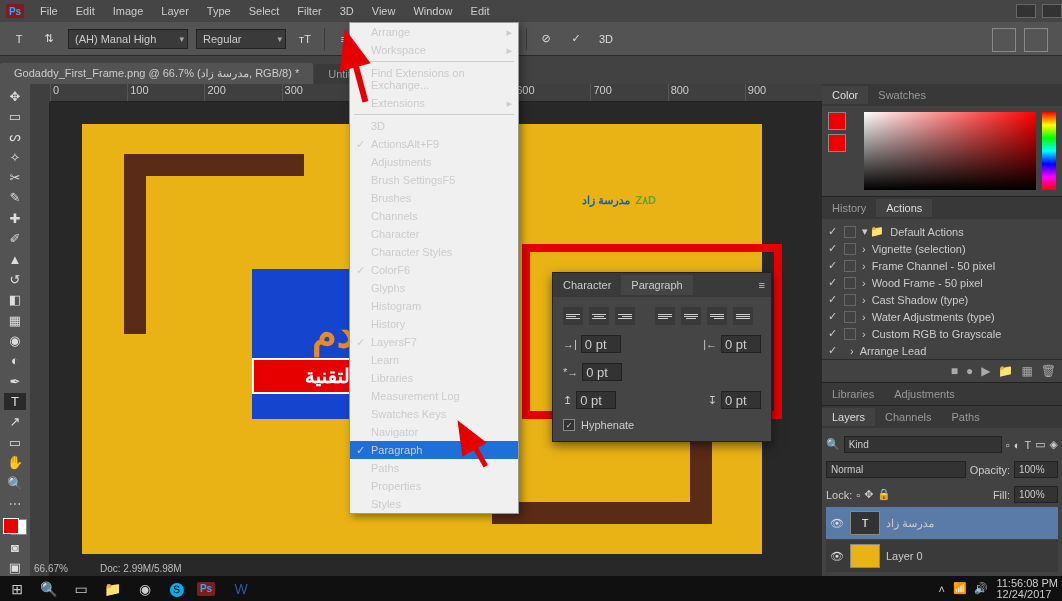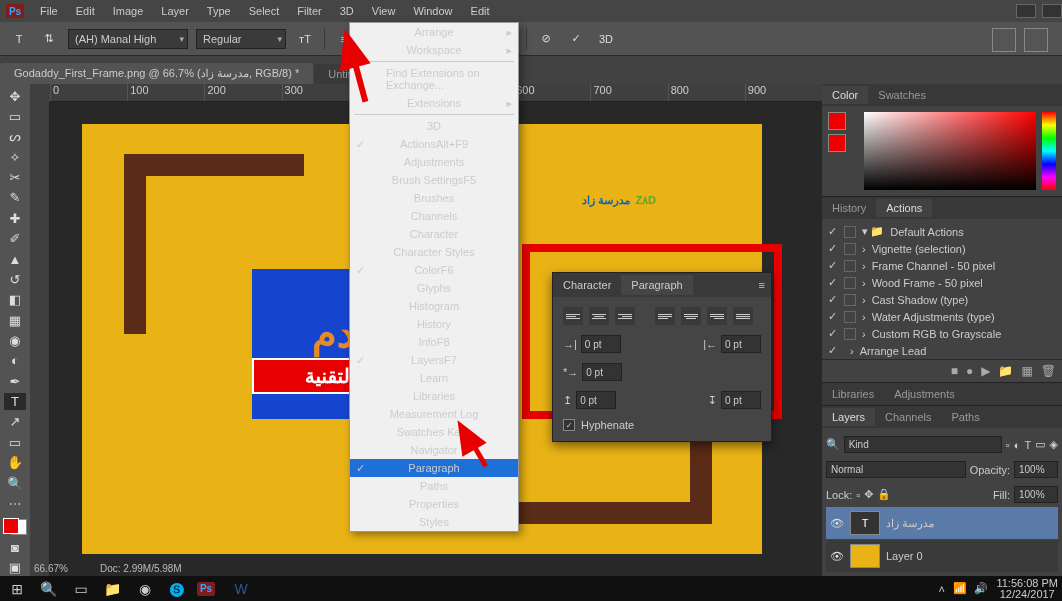--- a/index.html
+++ b/index.html
@@ -44,21 +44,21 @@
 .orange-txt{position:absolute;left:230px;top:186px;color:#e78b2a;font-size:40px;font-weight:bold}
 .paragraph-panel{position:absolute;left:470px;top:148px;width:220px;background:#454545;border:1px solid #222;box-shadow:0 4px 10px rgba(0,0,0,.5)}
 .pp-tabs{display:flex;background:#3a3a3a;height:24px;align-items:center}
 .pp-tabs span{padding:4px 10px;font-size:11px}
 .pp-tabs .active{background:#454545}
 .pp-body{padding:10px;display:flex;flex-direction:column;gap:10px}
 .pp-row{display:flex;gap:6px}
 .pp-row .align-btn{width:20px;height:18px;background:#3a3a3a;display:flex;flex-direction:column;justify-content:center;gap:1px;padding:3px}
 .align-btn div{height:1px;background:#ccc}
 .pp-inp{display:flex;align-items:center;gap:4px}
-.pp-inp input{width:40px;height:18px;background:#333;border:1px solid #222;color:#ccc;padding:0 3px;font-size:10px}
+.pp-inp input{width:40px;height:18px;background:#333;border:1px solid #222;color:#ccc;padding:0 3px;font-size:13px}
 .pp-chk{display:flex;align-items:center;gap:6px}
 .pp-chk .cb{width:12px;height:12px;background:#333;border:1px solid #888;display:flex;align-items:center;justify-content:center;font-size:8px}
 .zoom-lbl{position:absolute;left:4px;bottom:2px;font-size:10px;color:#bbb}
 .doc-lbl{position:absolute;left:70px;bottom:2px;font-size:10px;color:#bbb}
 .right-panels{width:240px;background:#424242;display:flex;flex-direction:column}
 .panel{border-bottom:1px solid #222}
 .panel-hdr{display:flex;background:#383838;height:22px;align-items:center}
 .panel-hdr span{padding:3px 10px;font-size:11px;color:#999}
 .panel-hdr .active{background:#424242;color:#ddd}
 .color-panel{height:90px;display:flex;padding:6px;gap:6px}
@@ -72,34 +72,34 @@
 .act-row .chk{width:10px;color:#ccc}
 .act-row .box{width:12px;height:12px;border:1px solid #666}
 .layers-body{padding:4px}
 .ly-ctrl{display:flex;gap:4px;align-items:center;padding:4px 0}
 .ly-ctrl .dd2{flex:1;background:#333;border:1px solid #222;padding:2px 4px;font-size:10px}
 .layer-row{display:flex;align-items:center;gap:6px;padding:4px;background:#3a3a3a;margin-bottom:1px}
 .layer-row.sel{background:#5a7aa8}
 .layer-row .eye{width:14px;color:#ddd}
 .layer-row .thumb{width:30px;height:24px;border:1px solid #888}
 .win-menu{position:absolute;left:349px;top:22px;width:170px;background:#f0f0f0;border:1px solid #999;box-shadow:3px 3px 8px rgba(0,0,0,.4);color:#000;z-index:100}
-.win-menu .mi{padding:3px 36px;font-size:11px;position:relative;display:flex;justify-content:center}
+.win-menu .mi{padding:3px 21px;font-size:11px;position:relative;display:flex;justify-content:flex-start}
 .win-menu .mi.sel{background:#1e6fd8;color:#fff}
 .win-menu .sep2{height:1px;background:#ccc;margin:2px 4px}
 .win-menu .mi .arr{position:absolute;right:6px}
 .win-menu .mi .chk2{position:absolute;left:6px}
 .arrow-red{position:absolute;width:0;height:0;z-index:200}
 .arrow1{left:334px;top:28px;border-left:16px solid transparent;border-right:16px solid transparent;border-bottom:40px solid #e60000;transform:rotate(-15deg)}
 .arrow1::after{content:"";position:absolute;left:-2px;top:36px;width:6px;height:40px;background:#e60000}
 .arrow2{left:452px;top:418px;border-left:14px solid transparent;border-right:14px solid transparent;border-bottom:34px solid #e60000;transform:rotate(-30deg)}
 .arrow2::after{content:"";position:absolute;left:-1px;top:30px;width:5px;height:24px;background:#e60000}
 .taskbar{position:absolute;left:0;right:0;bottom:0;height:25px;background:#101010;display:flex;align-items:center;padding:0 4px;gap:6px}
 .taskbar .tbtn{width:26px;height:22px;display:flex;align-items:center;justify-content:center;font-size:14px}
 .taskbar .tray{margin-left:auto;display:flex;align-items:center;gap:8px;font-size:10px;color:#bbb}
-.tray .clock{text-align:center;line-height:1}
+.tray .clock{text-align:left;line-height:1}
 .right-boxes{position:absolute;right:14px;top:28px;display:flex;gap:8px}
 .right-boxes div{width:24px;height:24px;background:#555;border:1px solid #888}
 .panel-btm{display:flex;justify-content:flex-end;gap:8px;padding:4px 6px;border-top:1px solid #2a2a2a}
 .panel-btm span{font-size:12px;color:#aaa}
 </style>
 </head>
 <body>
 
 <div class="menubar">
   <div class="ps-logo">Ps</div>
@@ -486,24 +486,20 @@
     <div class="mi">
       <span>Glyphs</span>
     </div>
     <div class="mi">
       <span>Histogram</span>
     </div>
     <div class="mi">
       <span>History</span>
     </div>
     <div class="mi">
-      <span>Info</span>
-      <span>F8</span>
-    </div>
-    <div class="mi">
       <span class="chk2">✓</span>
       <span>Layers</span>
       <span>F7</span>
     </div>
     <div class="mi">
       <span>Learn</span>
     </div>
     <div class="mi">
       <span>Libraries</span>
     </div>

